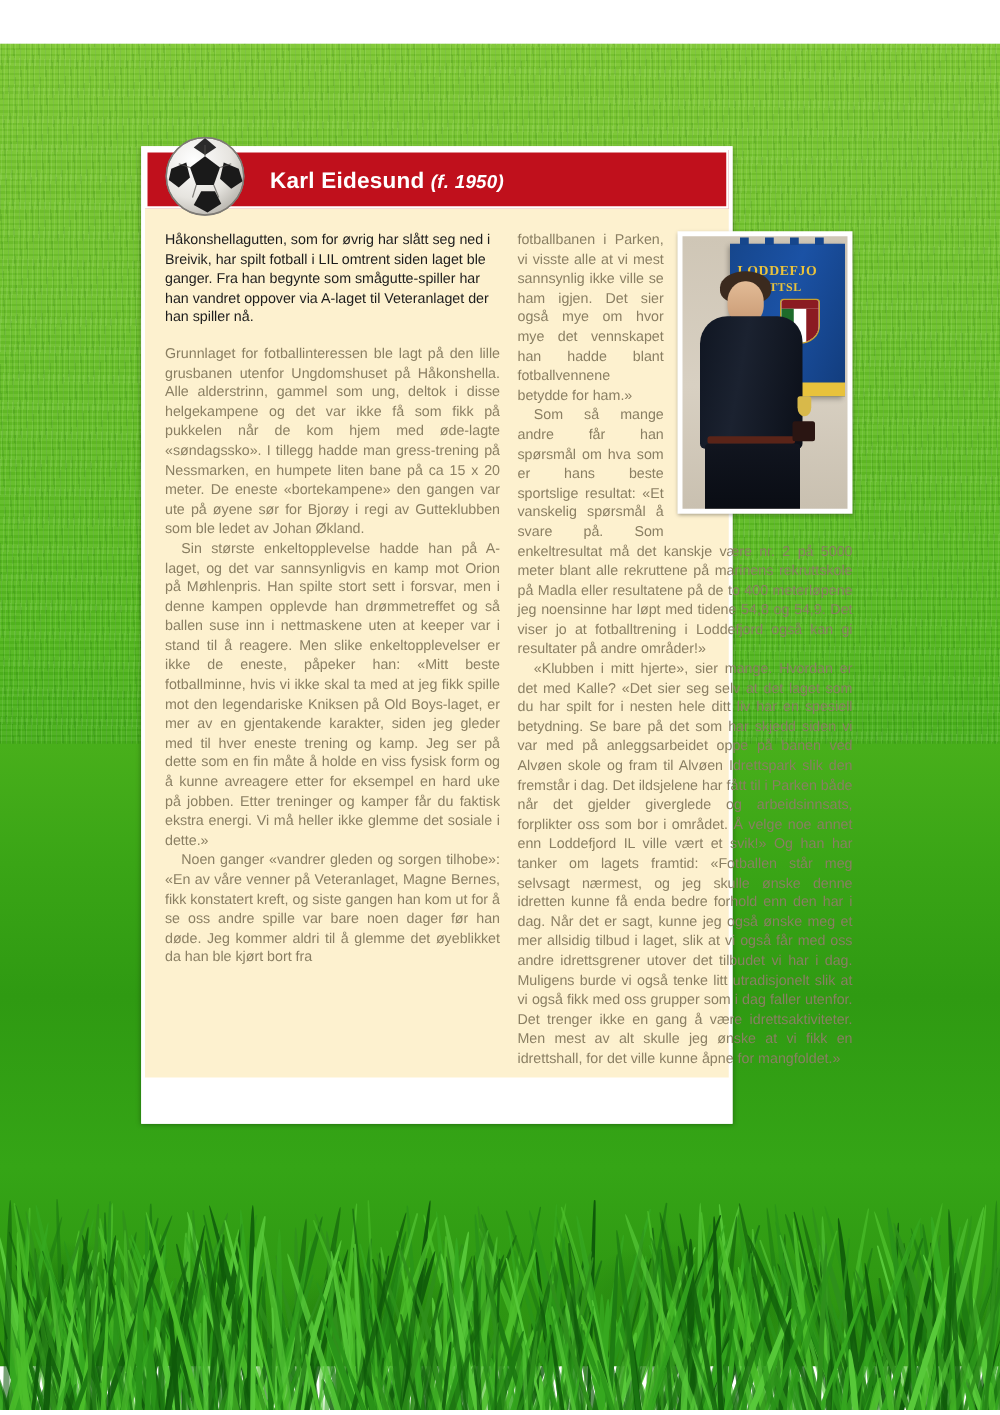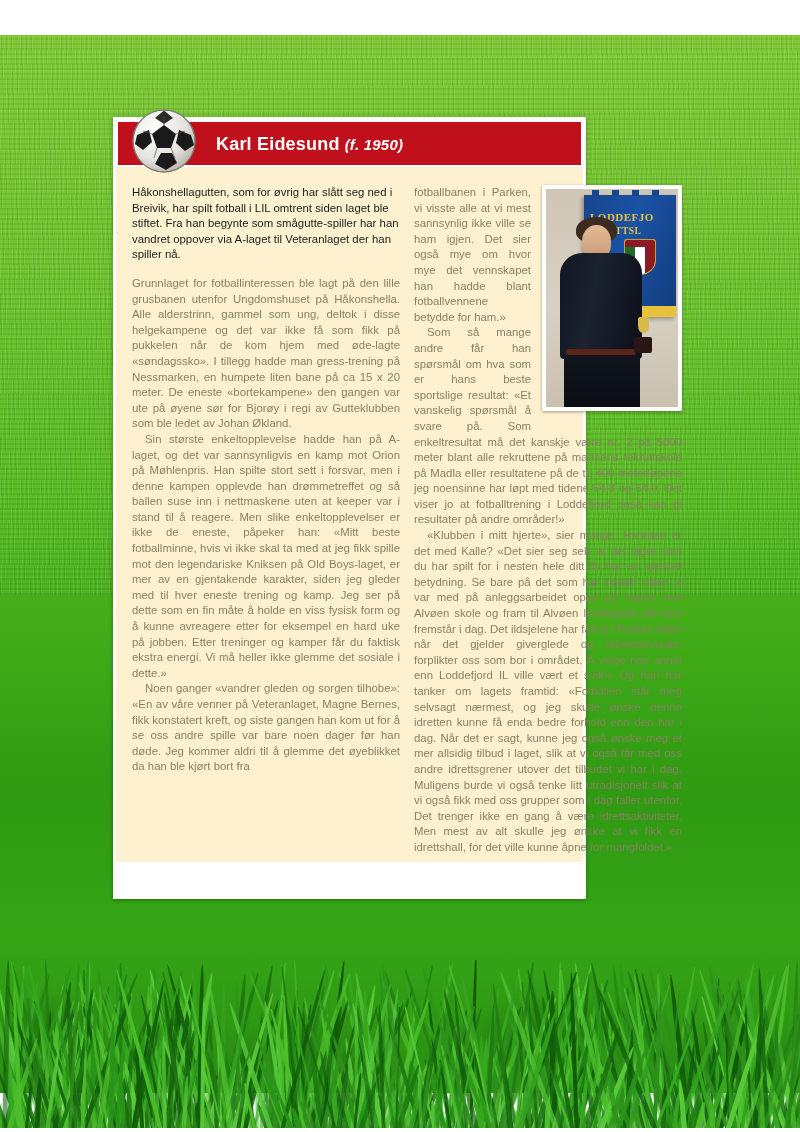--- a/index.html
+++ b/index.html
@@ -1218,21 +1218,21 @@
       <path d="M26,40 L23,50"></path>
         <path d="M40,40 L44,50"></path>
     </g>
     <circle cx="33" cy="33" r="31" fill="none" stroke="#7d7a74" stroke-width="1.2"></circle>
   </svg>
 
   <div id="content-area">
     <div id="columns">
 
       <div class="col">
-        <p class="lead">Håkonshellagutten, som for øvrig har slått seg ned i Breivik, har spilt fotball i LIL omtrent siden laget ble stiftet. Fra han begynte som smågutte-spiller har han vandret oppover via A-laget til Veteranlaget der han spiller nå.</p>
+        <p class="lead">Håkonshellagutten, som for øvrig har slått seg ned i Breivik, har spilt fotball i LIL omtrent siden laget ble ganger. Fra han begynte som smågutte-spiller har han vandret oppover via A-laget til Veteranlaget der han spiller nå.</p>
         <p>Grunnlaget for fotballinteressen ble lagt på den lille grusbanen utenfor Ungdomshuset på Håkonshella. Alle alderstrinn, gammel som ung, deltok i disse helgekampene og det var ikke få som fikk på pukkelen når de kom hjem med øde-lagte «søndagssko». I tillegg hadde man gress-trening på Nessmarken, en humpete liten bane på ca 15 x 20 meter. De eneste «bortekampene» den gangen var ute på øyene sør for Bjorøy i regi av Gutteklubben som ble ledet av Johan Økland.</p>
         <p class="indent">Sin største enkeltopplevelse hadde han på A-laget, og det var sannsynligvis en kamp mot Orion på Møhlenpris. Han spilte stort sett i forsvar, men i denne kampen opplevde han drømmetreffet og så ballen suse inn i nettmaskene uten at keeper var i stand til å reagere. Men slike enkeltopplevelser er ikke de eneste, påpeker han: «Mitt beste fotballminne, hvis vi ikke skal ta med at jeg fikk spille mot den legendariske Kniksen på Old Boys-laget, er mer av en gjentakende karakter, siden jeg gleder med til hver eneste trening og kamp. Jeg ser på dette som en fin måte å holde en viss fysisk form og å kunne avreagere etter for eksempel en hard uke på jobben. Etter treninger og kamper får du faktisk ekstra energi. Vi må heller ikke glemme det sosiale i dette.»</p>
         <p class="indent">Noen ganger «vandrer gleden og sorgen tilhobe»: «En av våre venner på Veteranlaget, Magne Bernes, fikk konstatert kreft, og siste gangen han kom ut for å se oss andre spille var bare noen dager før han døde. Jeg kommer aldri til å glemme det øyeblikket da han ble kjørt bort fra</p>
       </div>
 
       <div class="col">
 
         <div id="photo">
           <div id="photo-inner">
             <div id="banner">

